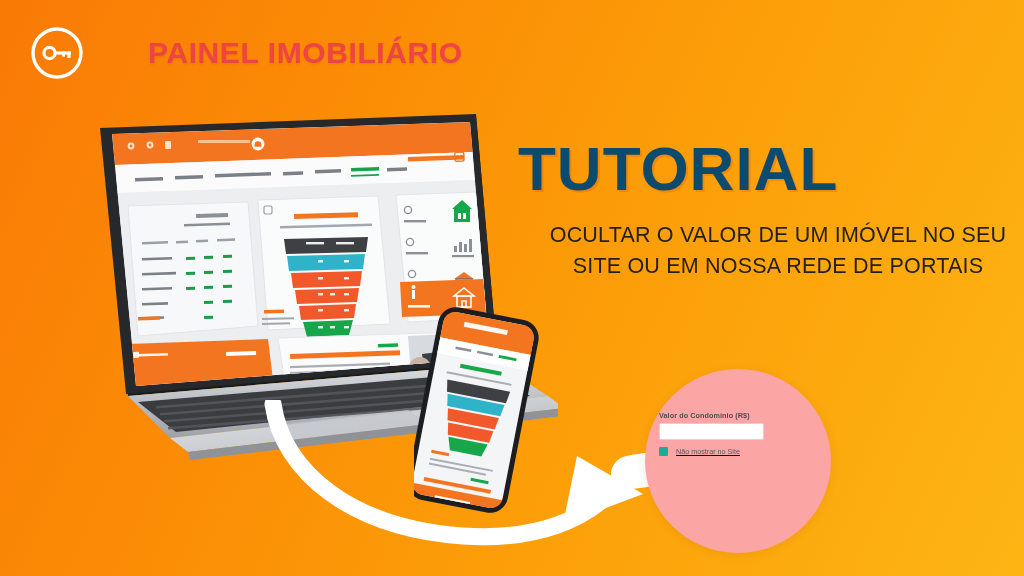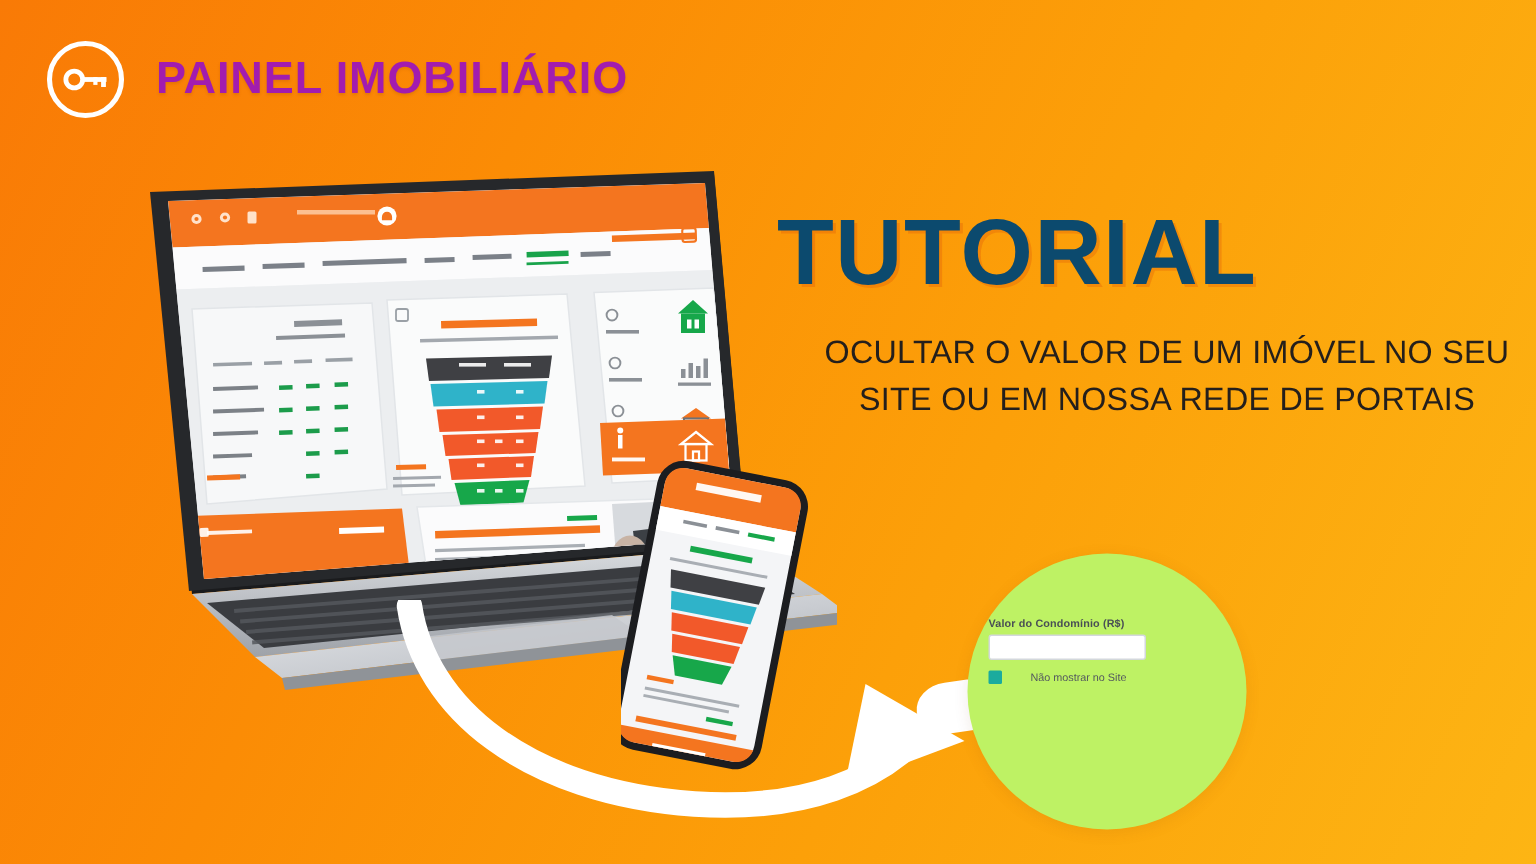--- a/index.html
+++ b/index.html
@@ -7,22 +7,23 @@
   body{
     font-family:"Liberation Sans", sans-serif;
     background: linear-gradient(115deg, #f97a06 0%, #fb8c05 30%, #fca009 62%, #fdb514 100%);
     position:relative;
   }
 
   
   #header{ position:absolute; left:28px; top:24px; display:flex; align-items:center; gap:18px; }
   #logo-mark{ width:58px; height:58px; flex:0 0 58px; }
   #brand-title{
-    color:#a21caf; font-size:30px; font-weight:bold; letter-spacing:.6px;
+    color:#ef4444; font-size:30px; font-weight:bold; letter-spacing:.6px;
     text-shadow:0 1px 2px rgba(140,60,0,.18);
+    margin-left:44px;
   }
 
   
   #tutorial-word{
     position:absolute; left:518px; top:138px; width:470px;
     font-size:62px; font-weight:bold; letter-spacing:1px; color:#0c4a6e;
     text-shadow:2px 2px 0 rgba(210,60,10,.22);
     line-height:1.0;
   }
   #subtitle{
@@ -34,34 +35,34 @@
   
   #arrow-svg{ position:absolute; left:255px; top:400px; width:420px; height:165px; }
 
   
   #laptop{ position:absolute; left:78px; top:96px; width:480px; height:400px; }
   #phone{ position:absolute; left:414px; top:305px; width:135px; height:215px; }
 
   
   #callout{
     position:absolute; left:645px; top:369px; width:186px; height:184px;
-    border-radius:50%; background:#bef264; overflow:hidden;
+    border-radius:50%; background:#fca5a5; overflow:hidden;
     box-shadow:0 2px 10px rgba(120,60,0,.10);
   }
   #callout-inner{ position:absolute; left:14px; top:42px; width:230px; }
   .field-row{ display:flex; gap:14px; }
   .field-col{ width:105px; flex:0 0 105px; }
   .field-label{
     font-size:7.2px; color:#4a4f55; font-weight:bold; white-space:nowrap;
     letter-spacing:.1px; margin-bottom:3px;
   }
   .field-input{
     height:17px; border:1px solid #d3d7dc; border-radius:2px; background:#fff;
   }
-  .chk-row{ display:flex; align-items:center; gap:19px; margin-top:7px; }
+  .chk-row{ display:flex; align-items:center; gap:8px; margin-top:7px;text-decoration:underline; }
   .chk-box{ width:9px; height:9px; background:#1bab9e; border-radius:1px; flex:0 0 9px; }
   .chk-label{ font-size:7.2px; color:#54595f; white-space:nowrap; }
 
   
   #callout-nub{
     position:absolute; left:611px; top:455px; width:42px; height:34px;
     background:#ffffff; border-radius:50% 14% 14% 50%;
     transform:rotate(-8deg);
   }
 </style>

